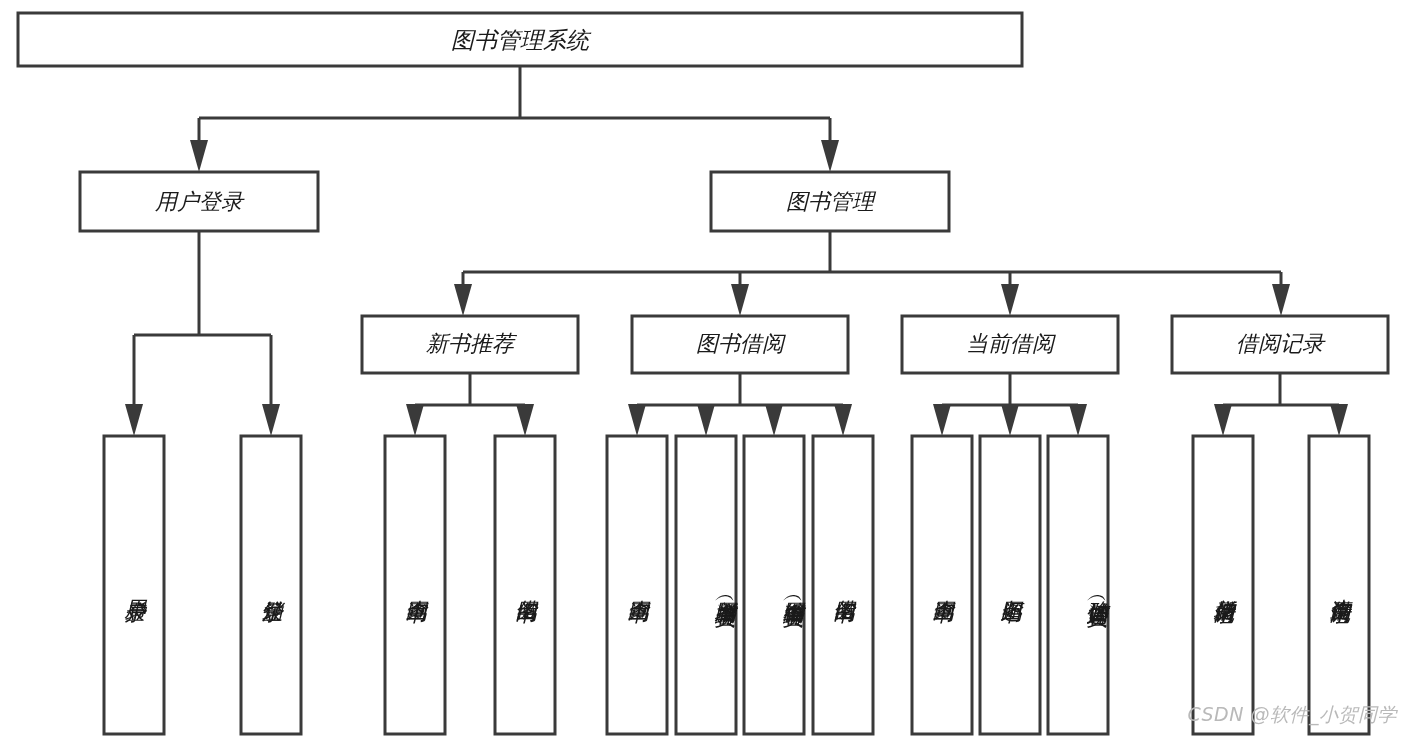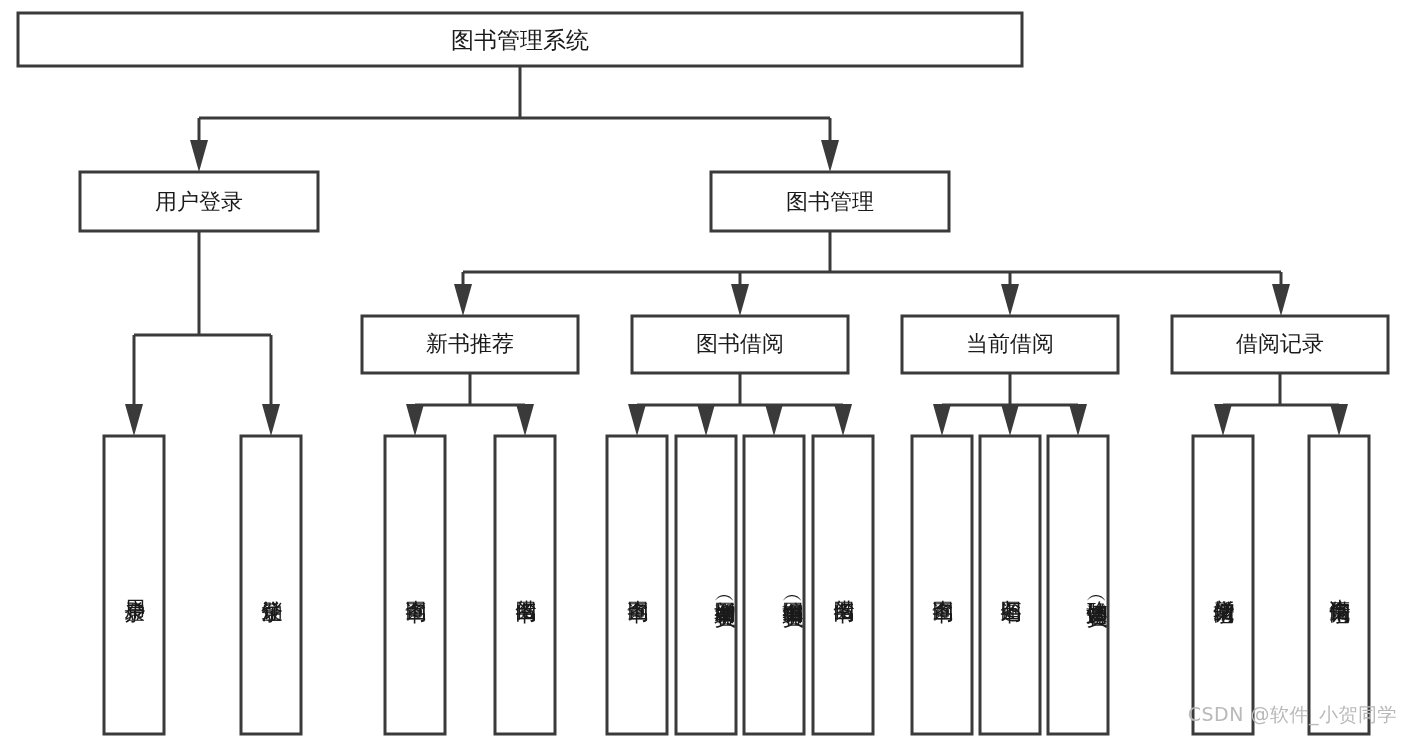--- a/index.html
+++ b/index.html
@@ -12,20 +12,21 @@
     width: 1405px;
     height: 747px;
     font-family: "DejaVu Sans", "Liberation Sans", sans-serif;
     overflow: hidden;
     position: relative;
   }
   #diagram-root {
     position: relative;
     width: 1405px;
     height: 732px;
+    font-style: italic;
   }
   svg.diagram-canvas {
     position: absolute;
     left: 0;
     top: 0;
     width: 1405px;
     height: 747px;
     display: block;
   }
   .node-box {

